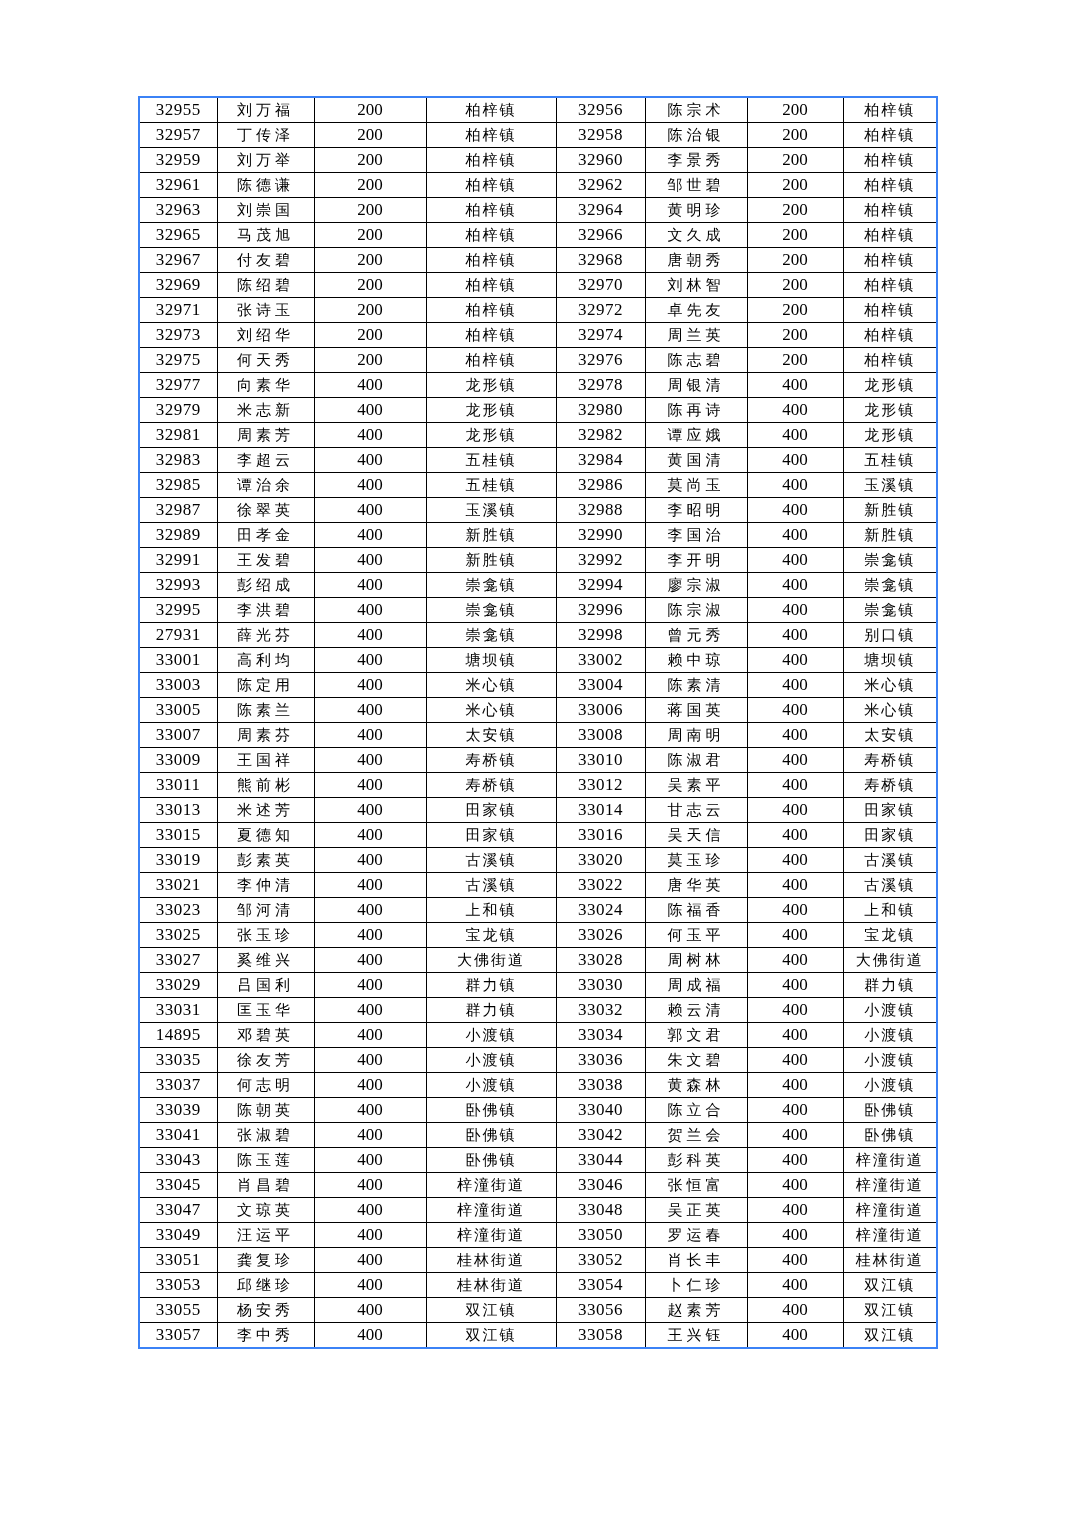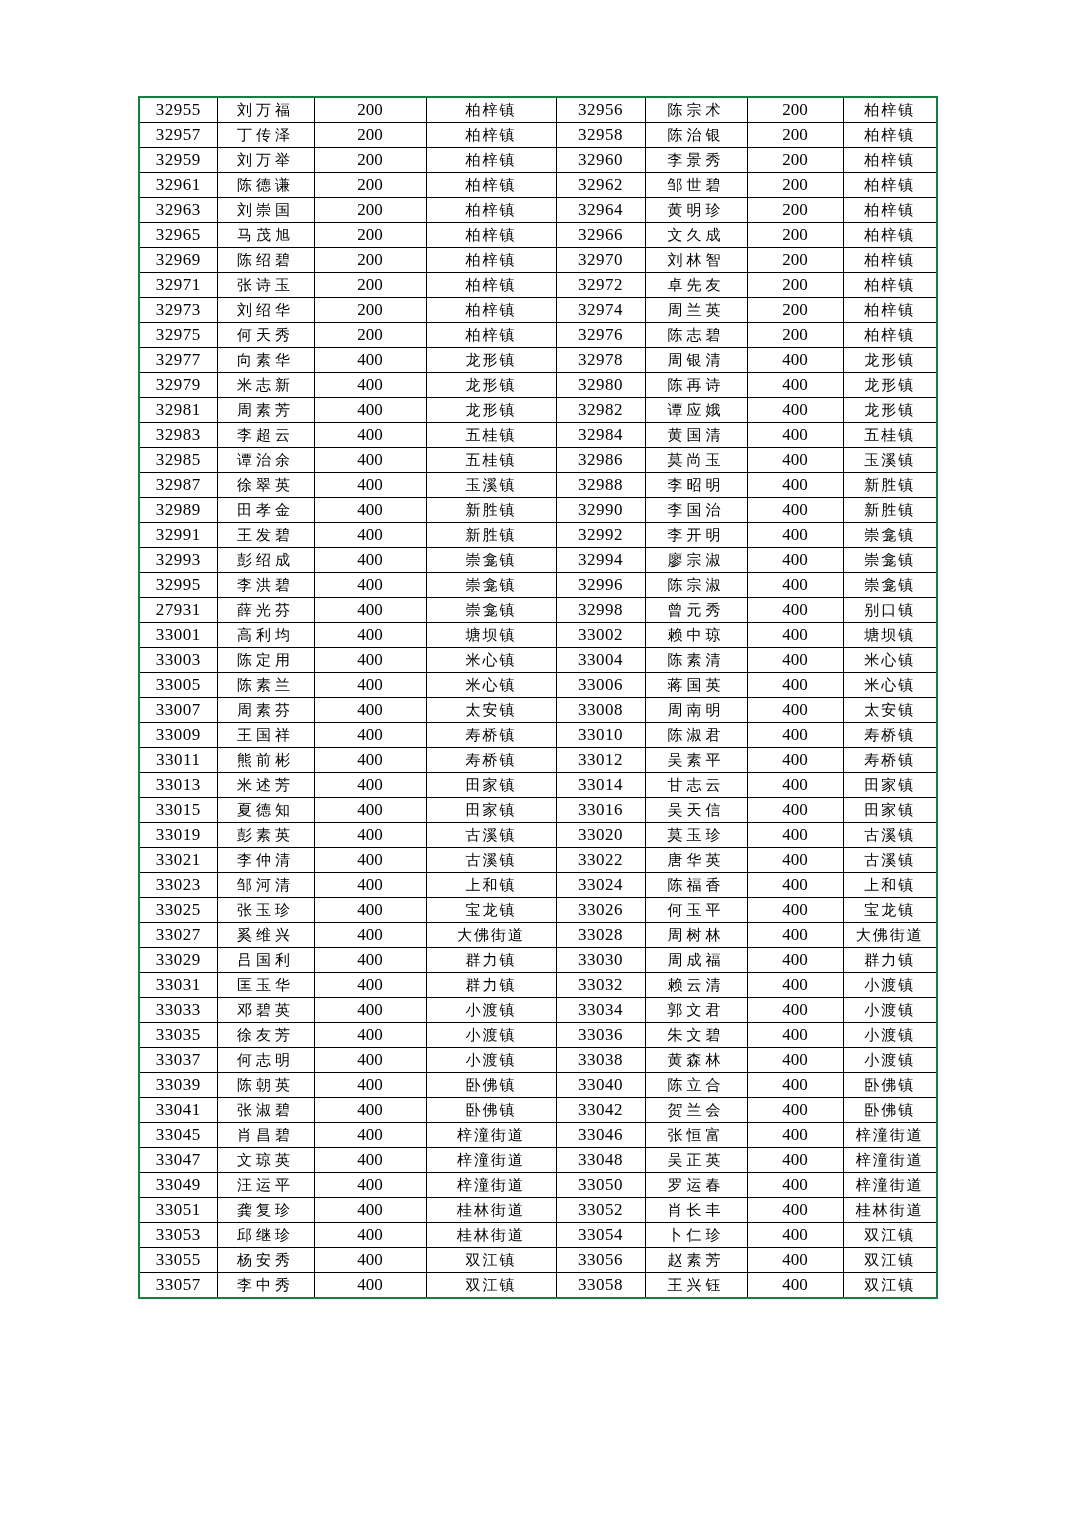--- a/index.html
+++ b/index.html
@@ -16,21 +16,21 @@
     font-family: "Liberation Serif", "DejaVu Serif", serif;
     color: #000000;
   }
   table.roster {
     position: absolute;
     left: 138px;
     top: 96px;
     width: 798px;
     border-collapse: collapse;
     table-layout: fixed;
-    border: 2px solid #15803d;
+    border: 2px solid #3b82f6;
   }
   table.roster td {
     border: 1px solid #000000;
     height: 24px;
     padding: 0;
     text-align: center;
     vertical-align: middle;
     overflow: hidden;
     white-space: nowrap;
   }
@@ -120,20 +120,30 @@
           <td class="serial">32965</td>
           <td class="name">马茂旭</td>
           <td class="amount">200</td>
           <td class="town">柏梓镇</td>
           <td class="serial">32966</td>
           <td class="name">文久成</td>
           <td class="amount">200</td>
           <td class="town">柏梓镇</td>
         </tr>
         <tr>
+          <td class="serial">32967</td>
+          <td class="name">付友碧</td>
+          <td class="amount">200</td>
+          <td class="town">柏梓镇</td>
+          <td class="serial">32968</td>
+          <td class="name">唐朝秀</td>
+          <td class="amount">200</td>
+          <td class="town">柏梓镇</td>
+        </tr>
+        <tr>
           <td class="serial">32969</td>
           <td class="name">陈绍碧</td>
           <td class="amount">200</td>
           <td class="town">柏梓镇</td>
           <td class="serial">32970</td>
           <td class="name">刘林智</td>
           <td class="amount">200</td>
           <td class="town">柏梓镇</td>
         </tr>
         <tr>
@@ -420,21 +430,21 @@
           <td class="serial">33031</td>
           <td class="name">匡玉华</td>
           <td class="amount">400</td>
           <td class="town">群力镇</td>
           <td class="serial">33032</td>
           <td class="name">赖云清</td>
           <td class="amount">400</td>
           <td class="town">小渡镇</td>
         </tr>
         <tr>
-          <td class="serial">33033</td>
+          <td class="serial">14895</td>
           <td class="name">邓碧英</td>
           <td class="amount">400</td>
           <td class="town">小渡镇</td>
           <td class="serial">33034</td>
           <td class="name">郭文君</td>
           <td class="amount">400</td>
           <td class="town">小渡镇</td>
         </tr>
         <tr>
           <td class="serial">33035</td>
@@ -468,20 +478,30 @@
         </tr>
         <tr>
           <td class="serial">33041</td>
           <td class="name">张淑碧</td>
           <td class="amount">400</td>
           <td class="town">卧佛镇</td>
           <td class="serial">33042</td>
           <td class="name">贺兰会</td>
           <td class="amount">400</td>
           <td class="town">卧佛镇</td>
+        </tr>
+        <tr>
+          <td class="serial">33043</td>
+          <td class="name">陈玉莲</td>
+          <td class="amount">400</td>
+          <td class="town">卧佛镇</td>
+          <td class="serial">33044</td>
+          <td class="name">彭科英</td>
+          <td class="amount">400</td>
+          <td class="town">梓潼街道</td>
         </tr>
         <tr>
           <td class="serial">33045</td>
           <td class="name">肖昌碧</td>
           <td class="amount">400</td>
           <td class="town">梓潼街道</td>
           <td class="serial">33046</td>
           <td class="name">张恒富</td>
           <td class="amount">400</td>
           <td class="town">梓潼街道</td>

